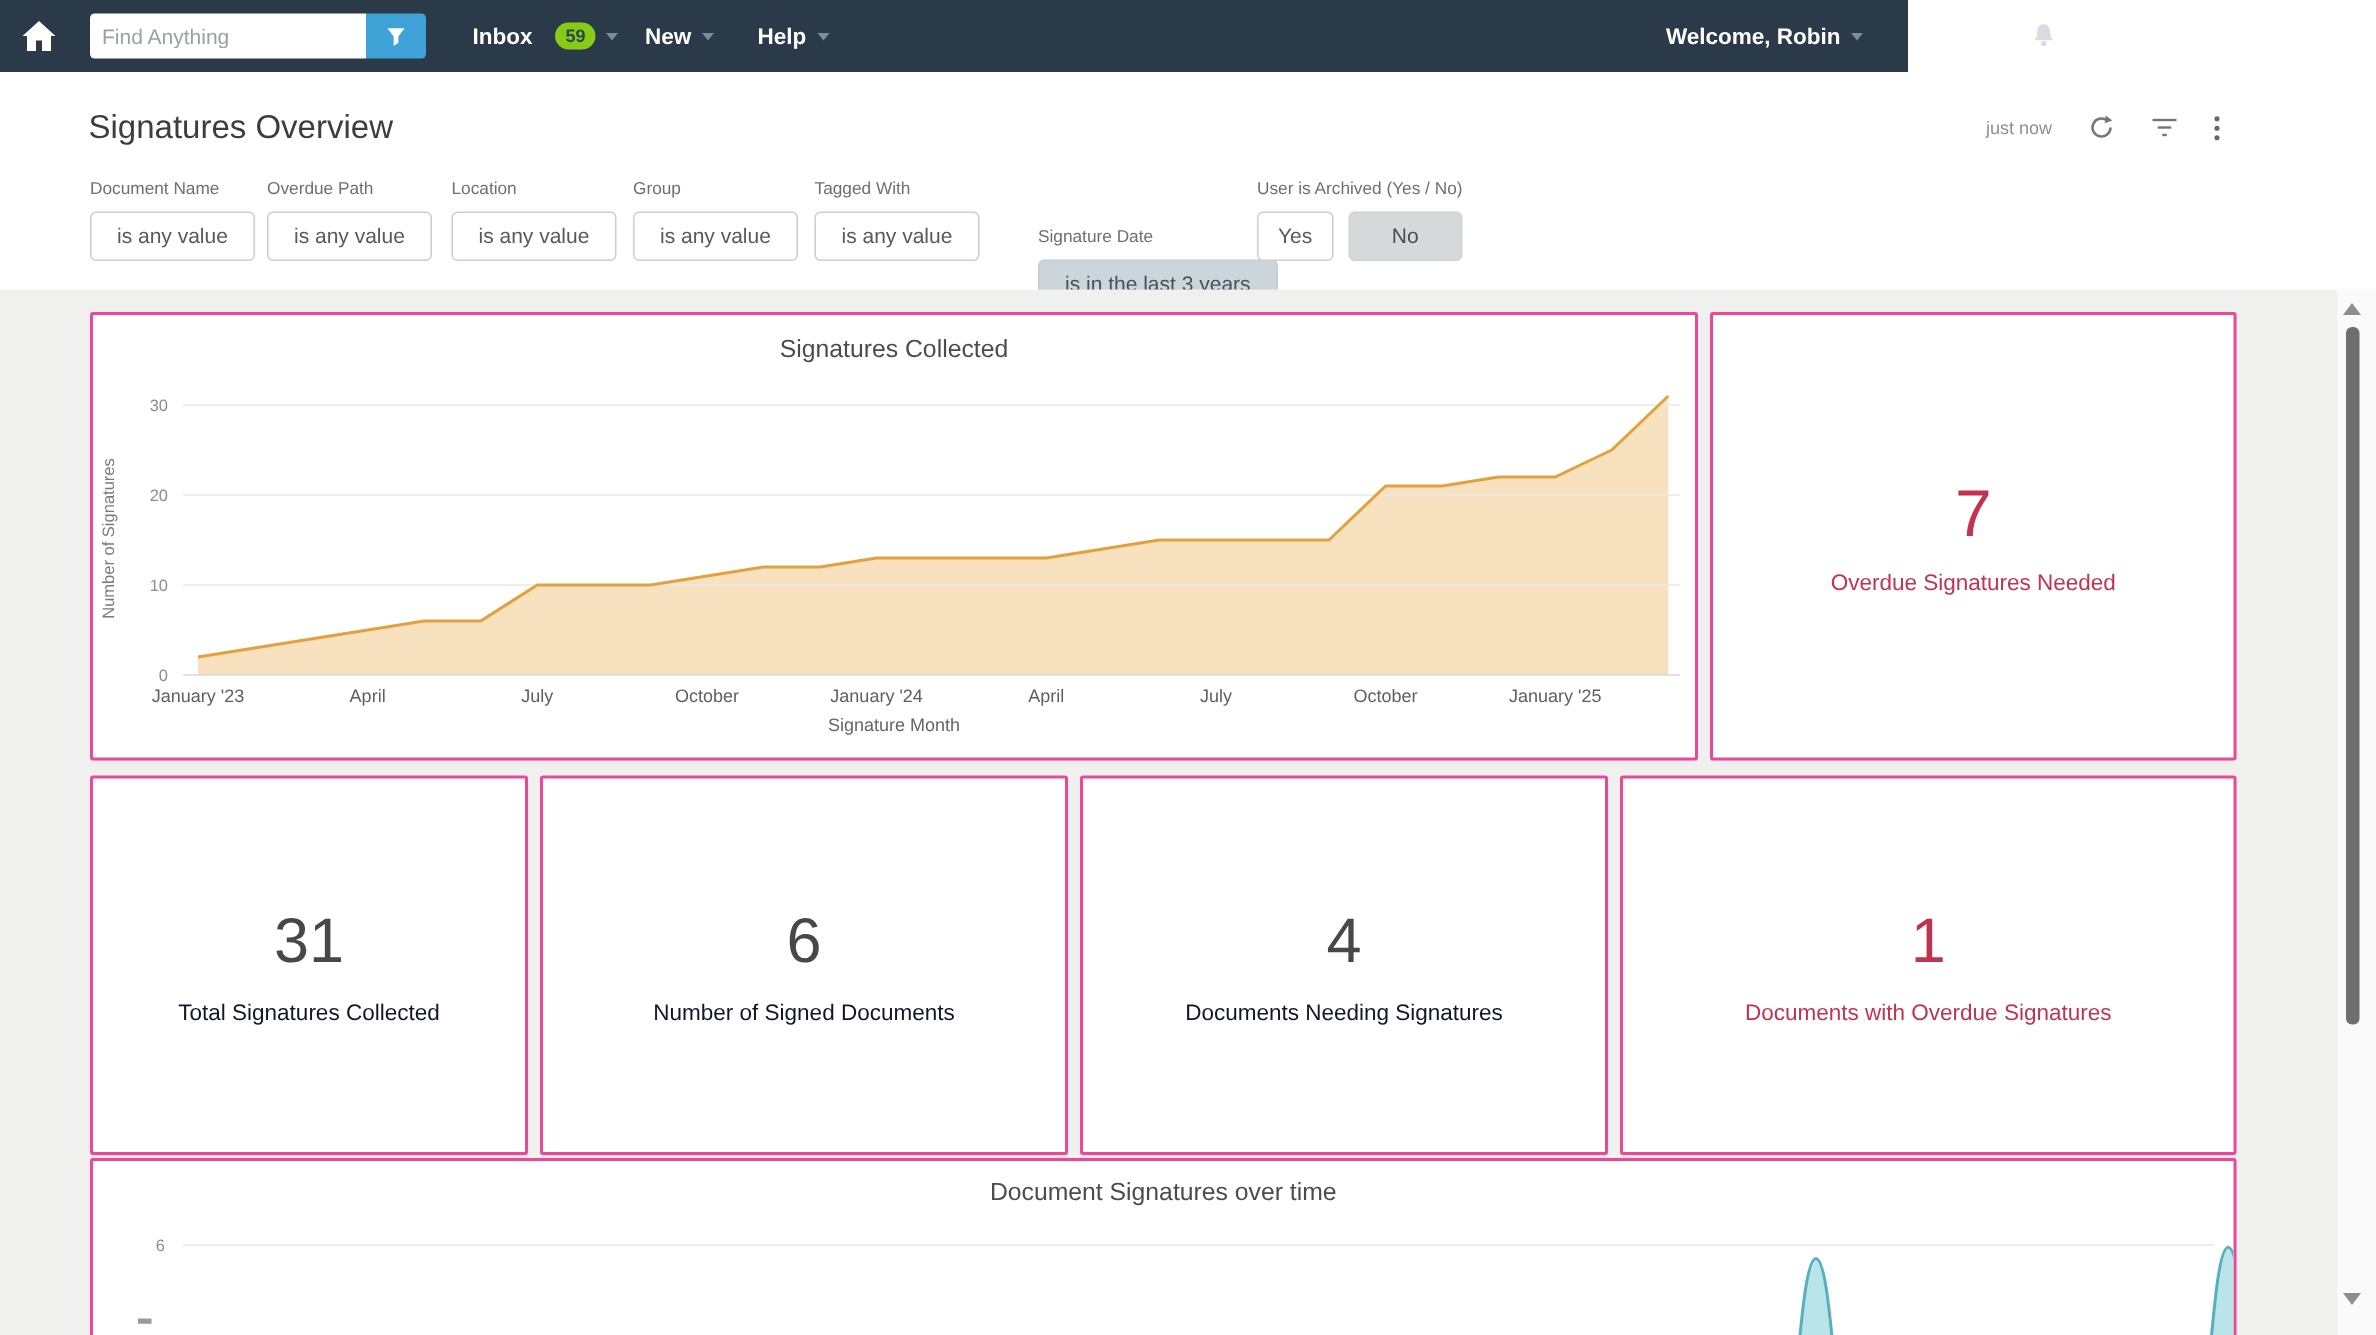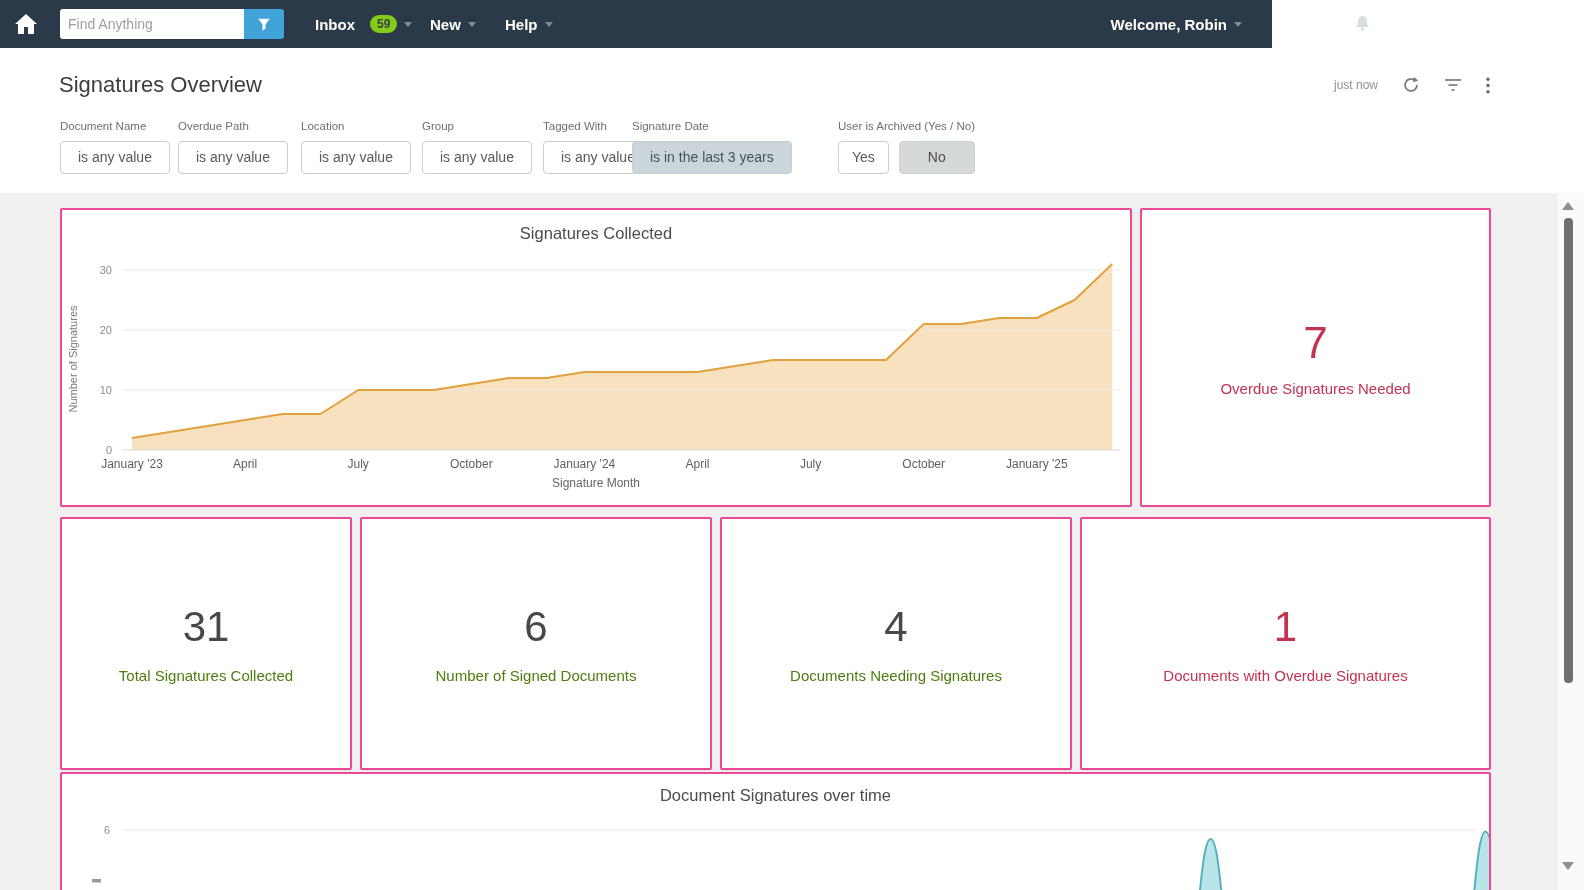--- a/index.html
+++ b/index.html
@@ -12,40 +12,40 @@
     border-radius:3px 0 0 3px;font-family:"Liberation Sans",sans-serif;}
   .searchwrap input::placeholder{color:#9aa0a6;}
   .search-btn{width:40px;height:30px;background:#3fa3d8;border:none;border-radius:0 3px 3px 0;display:flex;align-items:center;justify-content:center;cursor:pointer;}
   .nav-item{position:absolute;top:0;height:48px;display:flex;align-items:center;color:#fff;font-size:15px;font-weight:700;cursor:pointer;}
   .badge{background:#84cc16;color:#33424f;font-size:12px;font-weight:700;border-radius:10px;padding:2px 7px;margin-left:15px;}
   .caret{width:0;height:0;border-left:4px solid transparent;border-right:4px solid transparent;border-top:5px solid #7e8c99;display:inline-block;margin-left:7px;}
   .nav-bell{position:absolute;left:1353px;top:14px;cursor:pointer;}
   .nav-user{position:absolute;right:30px;top:0;height:48px;display:flex;align-items:center;color:#fff;font-size:15px;font-weight:700;cursor:pointer;}
   
   .page-title{position:absolute;left:59px;top:72px;font-size:22px;color:#3d3d3d;}
-  .header-tools{position:absolute;right:94px;top:76px;display:flex;align-items:center;gap:24px;}
+  .header-tools{position:absolute;right:104px;top:76px;display:flex;align-items:center;gap:24px;}
   .refreshed{font-size:12px;color:#8f8f8f;}
   .tool-btn{cursor:pointer;display:flex;align-items:center;justify-content:center;}
   
   .fgroup{position:absolute;top:120px;}
   .flabel{font-size:11.5px;color:#6f6f6f;margin-bottom:9px;}
   .chiprow{display:flex;gap:10px;}
   .chip{display:inline-block;height:31px;line-height:31px;padding:0 17px;background:#fff;border:1px solid #cdcdcd;
     border-radius:4px;font-size:14px;color:#595959;cursor:pointer;white-space:nowrap;}
   .chip.active{background:#ccd5da;border-color:#c3ced4;color:#46525b;}
   .chip.yes{padding:0 13px;}
   .chip.no-sel{background:#d6d9d9;border-color:#cfd2d2;color:#4c4c4c;padding:0 28px;}
   
   .dash-bg{position:absolute;left:0;top:193px;width:1584px;height:697px;background:#f0f0ef;}
   .card{position:absolute;background:#fff;border:2px solid #ec4899;border-radius:2px;box-shadow:0 1px 2px rgba(0,0,0,.05);}
   .card-title{position:absolute;top:14px;left:0;width:100%;text-align:center;font-size:16.5px;color:#4c4c4c;}
   .ylab{position:absolute;left:-69px;top:143px;width:160px;transform:rotate(-90deg);text-align:center;font-size:11px;color:#7a7a7a;}
   .xlab{position:absolute;top:266px;left:0;width:100%;text-align:center;font-size:12px;color:#666;}
   .bignum{font-size:42px;color:#484848;}
-  .biglabel{font-size:15px;color:#4d7c0f;margin-top:16px;}
+  .biglabel{font-size:15px;color:#0f172a;margin-top:16px;}
   .stat-card{display:flex;flex-direction:column;align-items:center;justify-content:center;text-align:center;}
   .red .bignum,.red .biglabel{color:#c23351;}
   .overdue-card{display:flex;flex-direction:column;align-items:center;justify-content:center;text-align:center;}
   .overdue-card .bignum{font-size:44px;color:#c23351;}
   .overdue-card .biglabel{color:#c23351;margin-top:12px;}
   svg.chart{position:absolute;left:0;top:0;}
   
   .sb-track{position:absolute;left:1558px;top:193px;width:26px;height:697px;background:#fafafa;cursor:default;}
   .sb-up{position:absolute;left:1562px;top:202px;width:0;height:0;border-left:6px solid transparent;border-right:6px solid transparent;border-bottom:8px solid #8e8e8e;cursor:pointer;}
   .sb-down{position:absolute;left:1562px;top:862px;width:0;height:0;border-left:6px solid transparent;border-right:6px solid transparent;border-top:8px solid #8e8e8e;cursor:pointer;}
@@ -131,21 +131,21 @@
   <span class="chip">is any value</span>
 </div>
 <div class="fgroup" style="left:422px;">
   <div class="flabel">Group</div>
   <span class="chip">is any value</span>
 </div>
 <div class="fgroup" style="left:543px;">
   <div class="flabel">Tagged With</div>
   <span class="chip">is any value</span>
 </div>
-<div class="fgroup" style="left:632px;">
+<div class="fgroup" style="left:692px;margin-top:32px;">
   <div class="flabel">Signature Date</div>
   <span class="chip active">is in the last 3 years</span>
 </div>
 <div class="fgroup" style="left:838px;">
   <div class="flabel">User is Archived (Yes / No)</div>
   <div class="chiprow">
     <span class="chip yes">Yes</span>
     <span class="chip no-sel">No</span>
   </div>
 </div>

